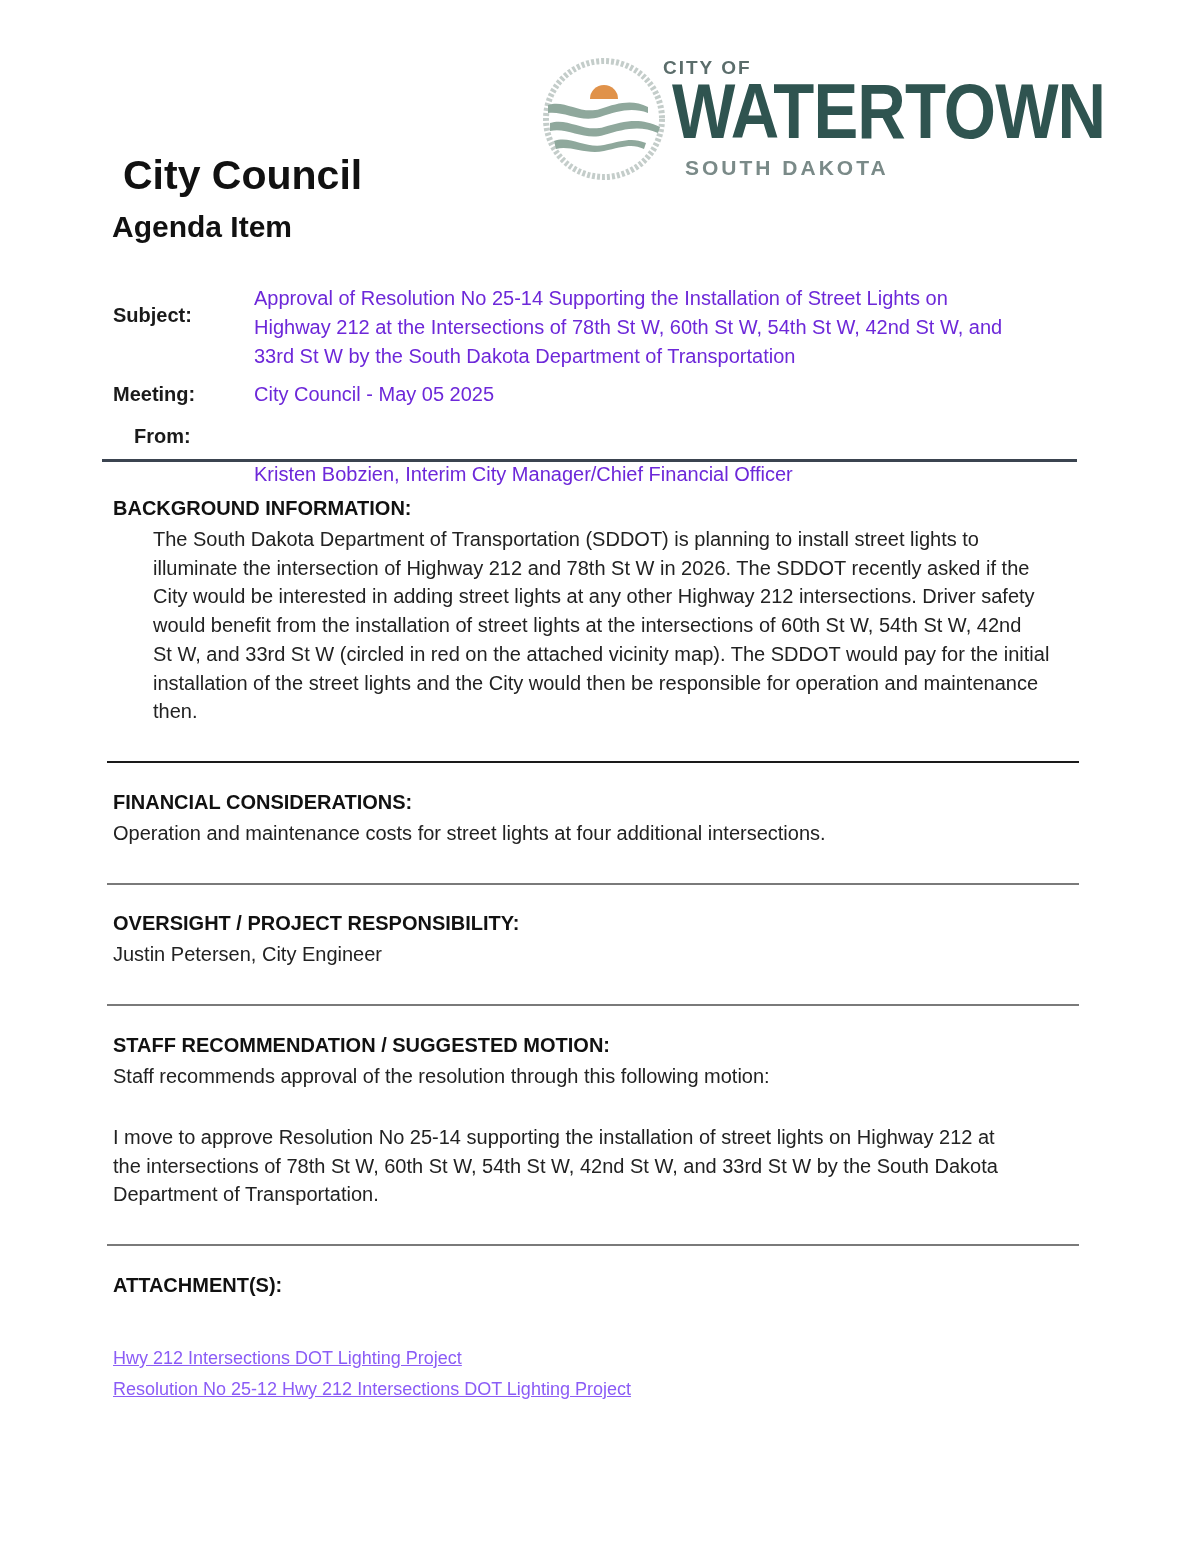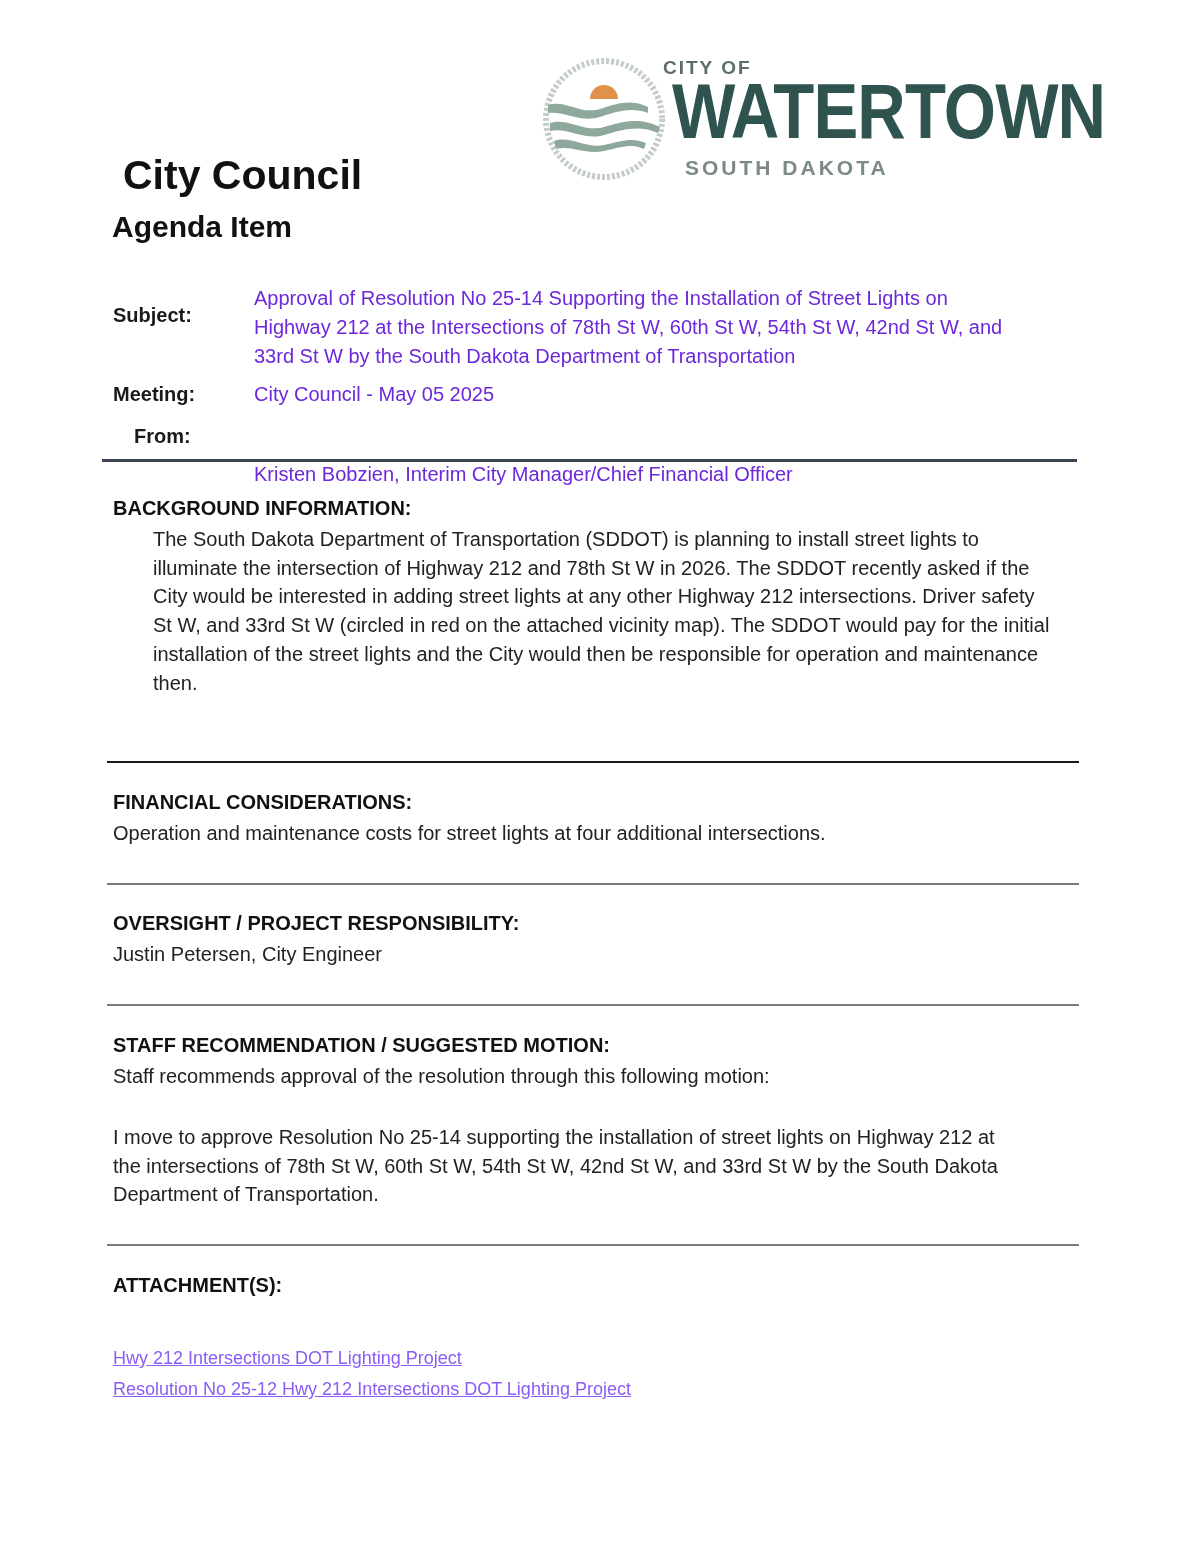--- a/index.html
+++ b/index.html
@@ -78,20 +78,21 @@
 <div class="abs meta-label" style="left:123px; top:425px;margin-left:11px;">From:</div>
 <div class="abs meta-value" style="left:254px; top:422px;margin-top:38px;">Kristen Bobzien, Interim City Manager/Chief Financial Officer</div>
 
 <div class="abs rule-thick"></div>
 
 <div class="abs section-head" style="left:113px; top:497px;">BACKGROUND INFORMATION:</div>
 <div class="abs body-text" style="left:113px; top:525px; width:974px;margin-left:40px;">
   <div class="justify">The South Dakota Department of Transportation (SDDOT) is planning to install street lights to</div>
   <div class="justify">illuminate the intersection of Highway 212 and 78th St W in 2026. The SDDOT recently asked if the</div>
   <div class="justify">City would be interested in adding street lights at any other Highway 212 intersections. Driver safety</div>
+  <div class="justify">would benefit from the installation of street lights at the intersections of 60th St W, 54th St W, 42nd</div>
   <div class="justify">St W, and 33rd St W (circled in red on the attached vicinity map). The SDDOT would pay for the initial</div>
   <div class="justify">installation of the street lights and the City would then be responsible for operation and maintenance</div>
   <div>then.</div>
 </div>
 
 <div class="abs rule-black" style="top:761px;"></div>
 
 <div class="abs section-head" style="left:113px; top:791px;">FINANCIAL CONSIDERATIONS:</div>
 <div class="abs body-text" style="left:113px; top:819px;">Operation and maintenance costs for street lights at four additional intersections.</div>
 

